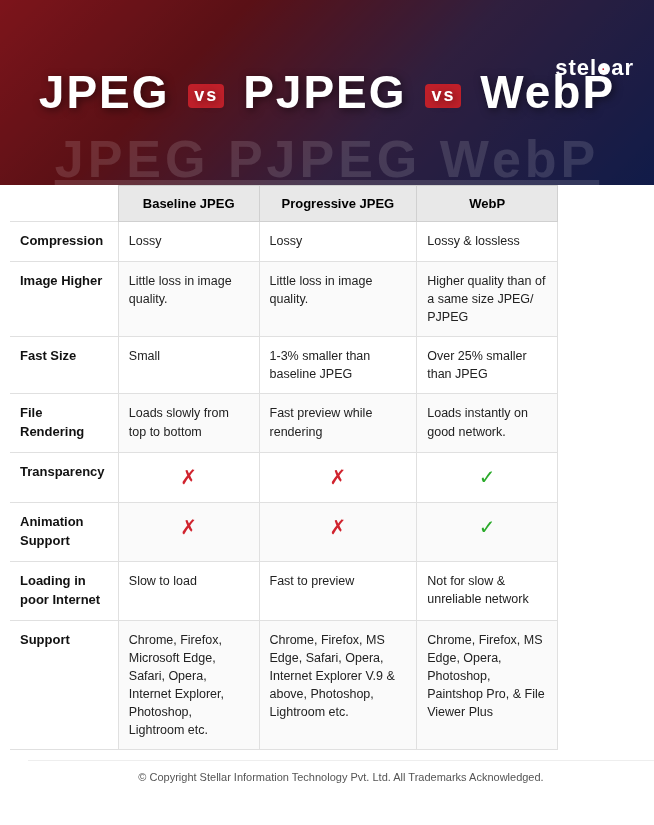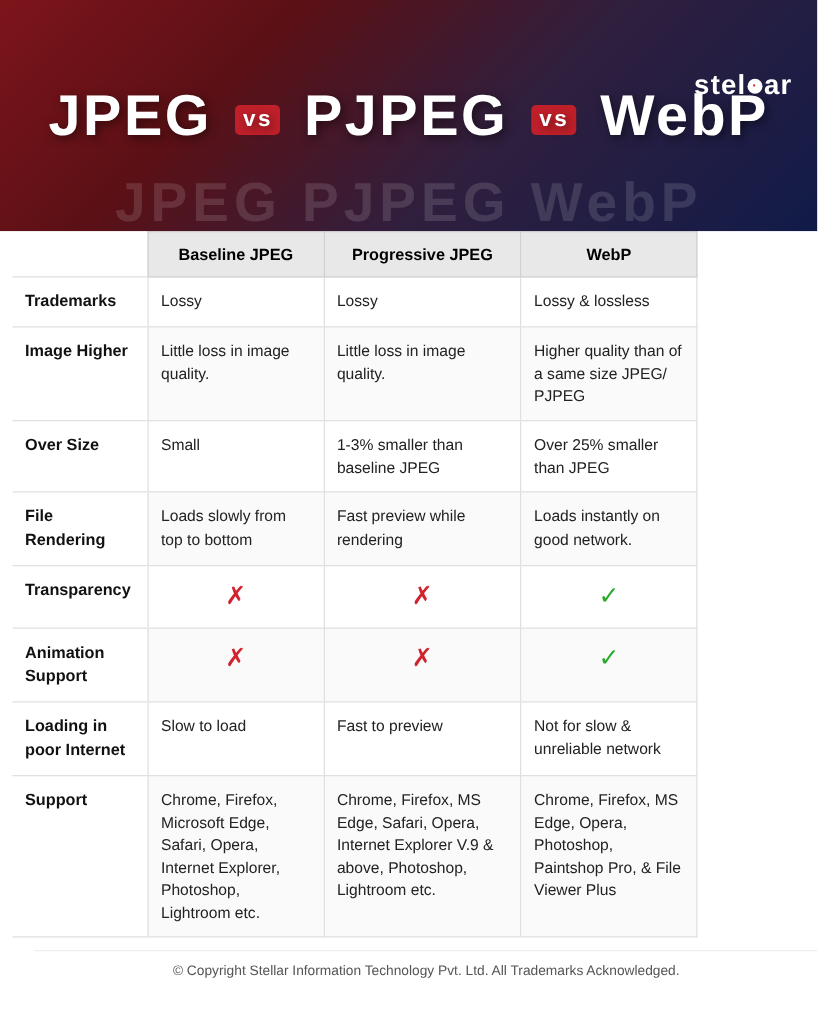--- a/index.html
+++ b/index.html
@@ -78,25 +78,26 @@
       vertical-align: middle;
       display: inline-block;
     }
     .header-watermark {
       position: absolute;
       bottom: 0;
       left: 0;
       right: 0;
       z-index: 2;
       color: rgba(255,255,255,0.13);
-      font-size: 44px;
+      font-size: 52px;
       font-weight: 900;
       letter-spacing: 4px;
       text-align: center;
       line-height: 1;
+      text-decoration: underline;
     }
 
     
     .table-container {
       width: 568px;
       padding: 0 10px 10px 10px;
       background: #fff;
     }
 
     table {
@@ -189,33 +190,33 @@
     <thead>
       <tr>
         <th></th>
         <th class="col-baseline">Baseline JPEG</th>
         <th class="col-progressive">Progressive JPEG</th>
         <th class="col-webp">WebP</th>
       </tr>
     </thead>
     <tbody id="table-body">
     <tr>
-          <td>Trademarks</td>
+          <td>Compression</td>
           <td>Lossy</td>
           <td>Lossy</td>
           <td>Lossy &amp; lossless</td>
         </tr>
         <tr>
           <td>Image Higher</td>
           <td>Little loss in image quality.</td>
           <td>Little loss in image quality.</td>
           <td>Higher quality than of a same size JPEG/ PJPEG</td>
         </tr>
         <tr>
-          <td>Over Size</td>
+          <td>Fast Size</td>
           <td>Small</td>
           <td>1-3% smaller than baseline JPEG</td>
           <td>Over 25% smaller than JPEG</td>
         </tr>
         <tr>
           <td>File Rendering</td>
           <td>Loads slowly from top to bottom</td>
           <td>Fast preview while rendering</td>
           <td>Loads instantly on good network.</td>
         </tr>

